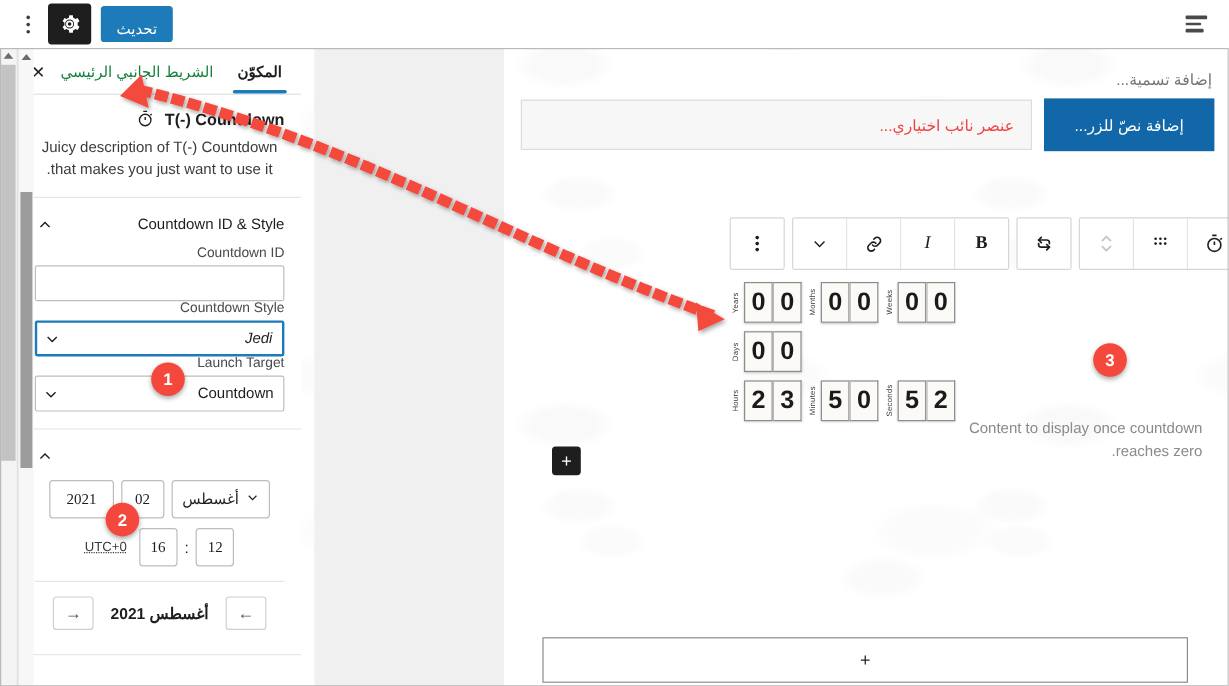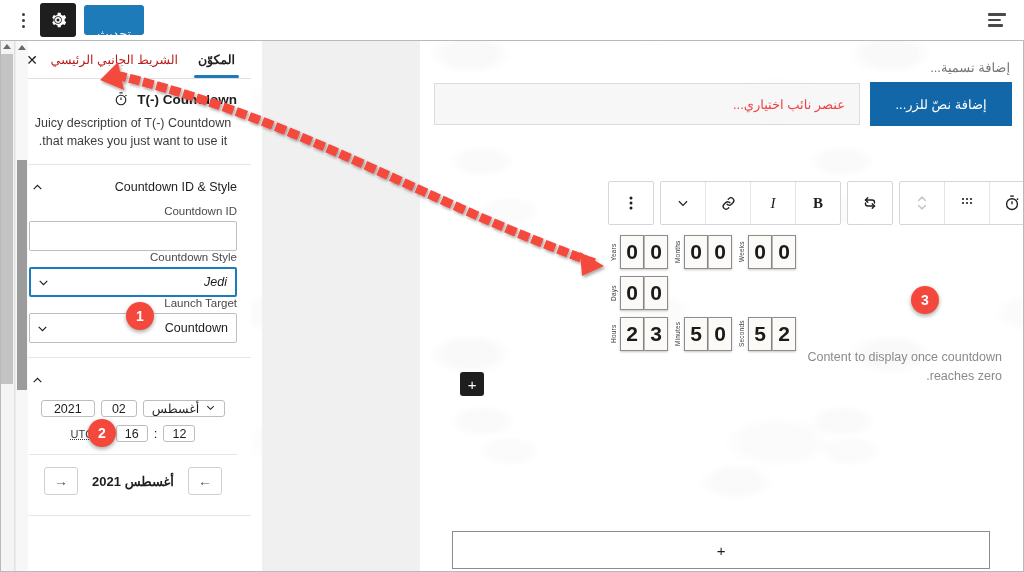--- a/index.html
+++ b/index.html
@@ -32,21 +32,21 @@
   .tb-left{position:absolute;right:auto;left:14px;top:0;height:40px;display:flex;align-items:center;gap:8px;direction:ltr;}
   .kebab{
     width:18px;height:26px;display:flex;flex-direction:column;align-items:center;justify-content:center;gap:3px;cursor:pointer;
   }
   .kebab i{display:block;width:3px;height:3px;border-radius:50%;background:#3c3c3c;}
   .gear-btn{
     width:36px;height:34px;background:#1e1e1e;border-radius:3px;
     display:flex;align-items:center;justify-content:center;cursor:pointer;
   }
   .update-btn{
-    height:30px;min-width:60px;padding:14px 13px;background:#1d7bb9;color:#fff;
+    height:30px;min-width:60px;padding:4px 13px;background:#1d7bb9;color:#fff;
     border:none;border-radius:3px;font-size:12.5px;line-height:30px;text-align:center;cursor:pointer;
     font-family:Liberation Serif, serif;
   }
   .tb-right{position:absolute;right:14px;top:0;height:40px;display:flex;align-items:center;}
   .listview-icon{width:22px;height:16px;display:flex;flex-direction:column;align-items:flex-end;justify-content:center;gap:3px;cursor:pointer;}
   .listview-icon i{display:block;height:2.5px;background:#4a4a4a;border-radius:1px;}
   .listview-icon i:nth-child(1){width:18px;}
   .listview-icon i:nth-child(2){width:13px;margin-right:-3px;}
   .listview-icon i:nth-child(3){width:15px;margin-right:-6px;}
 
@@ -65,21 +65,21 @@
     position:absolute;left:14px;top:0;width:236px;height:532px;background:#fff;
     border-left:1px solid #e0e0e0;overflow:hidden;
   }
   .sb-tabs{
     position:relative;height:38px;border-bottom:1px solid #e0e0e0;display:flex;align-items:center;
     padding:0 6px;
   }
   .sb-tab{
     font-size:12.5px;color:#1e1e1e;padding:0 10px;height:37px;line-height:38px;cursor:pointer;position:relative;
   }
-  .sb-tab.muted{color:#b91c1c;font-weight:400;}
+  .sb-tab.muted{color:#15803d;font-weight:400;}
   .sb-tab.active{font-weight:700;}
   .sb-tab.active:after{
     content:"";position:absolute;right:6px;left:6px;bottom:0;height:3px;background:#1d7bb9;border-radius:2px;
   }
   .sb-close{
     position:absolute;left:6px;top:9px;width:22px;height:22px;display:flex;align-items:center;justify-content:center;
     font-size:14px;color:#1e1e1e;cursor:pointer;line-height:1;
   }
 
   .sb-head{padding:12px 14px 14px 14px;border-bottom:1px solid #e6e6e6;}
@@ -105,22 +105,22 @@
   .sel{
     position:relative;width:100%;height:30px;box-sizing:border-box;border:1px solid #bdbdbd;border-radius:2px;background:#fff;
     display:flex;align-items:center;cursor:pointer;
   }
   .sel.focus{border:2px solid #1d7bb9;font-style:italic;}
   .sel .sel-val{flex:1;text-align:right;padding:0 8px;font-size:12.5px;color:#1e1e1e;overflow:hidden;white-space:nowrap;}
   .sel .sel-chev{width:24px;display:flex;align-items:center;justify-content:center;color:#1e1e1e;font-size:11px;}
 
   .dt-row{display:flex;justify-content:flex-start;align-items:center;gap:6px;margin-top:8px;direction:rtl;}
   .dt-box{
-    height:17px;box-sizing:border-box;border:1px solid #bdbdbd;border-radius:3px;background:#fff;
-    display:flex;align-items:center;justify-content:center;font-size:12.5px;color:#1e1e1e;padding:0 8px;cursor:text;
+    height:32px;box-sizing:border-box;border:1px solid #bdbdbd;border-radius:3px;background:#fff;
+    display:flex;align-items:center;justify-content:center;font-size:12.5px;color:#1e1e1e;padding:0 8px;cursor:text;font-family:Liberation Serif, serif;
   }
   .dt-month{min-width:76px;justify-content:space-between;gap:6px;cursor:pointer;}
   .dt-year{min-width:54px;}
   .dt-day{min-width:36px;}
   .dt-hm{min-width:32px;}
   .tz{font-size:11px;color:#3c3c3c;text-decoration:underline;text-decoration-style:dotted;margin-right:4px;}
   .colon{font-size:13px;color:#1e1e1e;}
 
   .cal-nav{display:flex;align-items:center;justify-content:center;gap:14px;padding:12px 14px 6px 14px;border-top:1px solid #e6e6e6;margin-top:12px;}
   .cal-btn{

